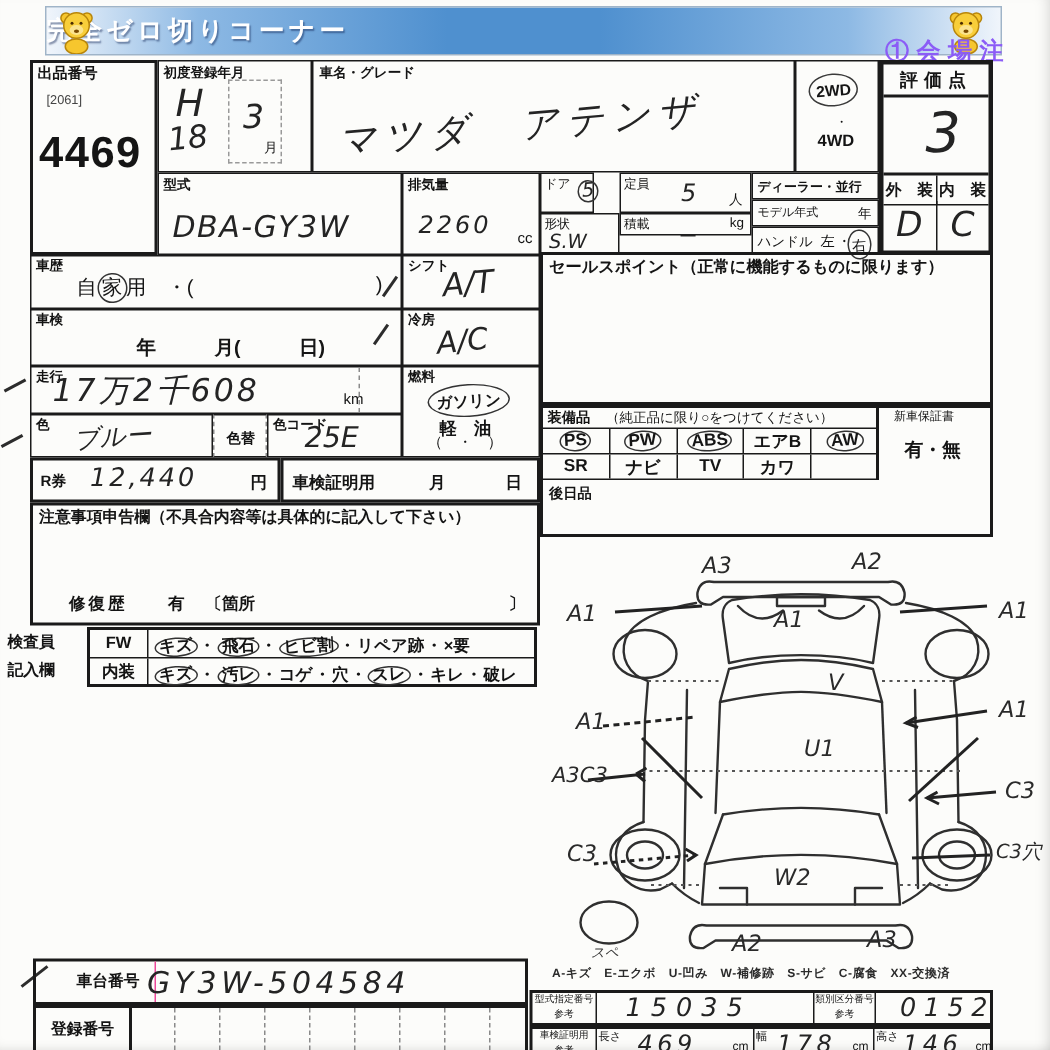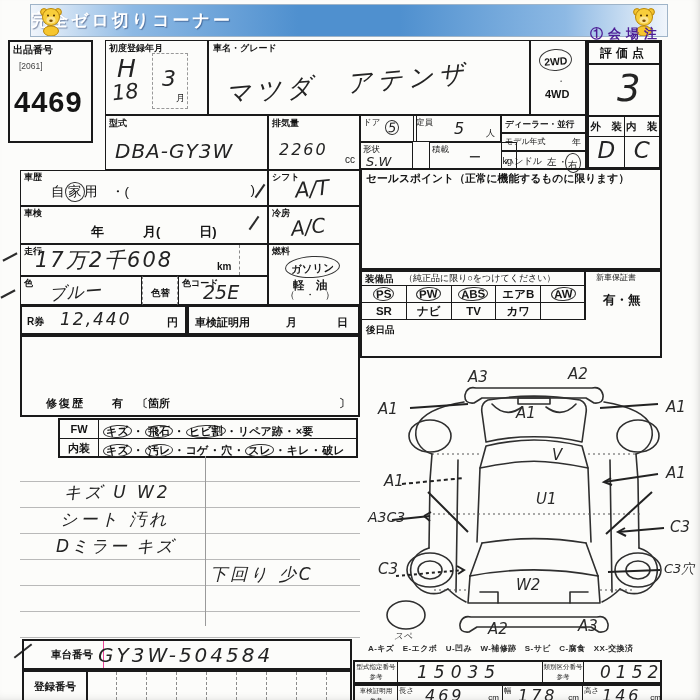--- a/index.html
+++ b/index.html
@@ -52,23 +52,23 @@
           <circle cx="20" cy="6" r="3.4" fill="#f6c62e" stroke="#b8860b"></circle>
         <circle cx="13" cy="11" r="8.5" fill="#f8ce3a" stroke="#b8860b"></circle>
         <ellipse cx="13" cy="14" rx="4.6" ry="3.4" fill="#fbe48e"></ellipse>
         <circle cx="10" cy="9.5" r="1" fill="#4a2c00"></circle>
           <circle cx="16" cy="9.5" r="1" fill="#4a2c00"></circle>
         <ellipse cx="13" cy="14.8" rx="1.7" ry="1.2" fill="#7a4a00"></ellipse>
         <ellipse cx="13" cy="25" rx="7.5" ry="5" fill="#f6c62e" stroke="#b8860b"></ellipse>
       </svg>
     </span>
   </div>
-  <span class="lbl bold ser" style="left:590px;top:27px;font-size:13px;letter-spacing:5px;color:#4c1d95">①会場注</span>
-
-  <div class="b b2" style="left:8px;top:40px;width:85px;height:103px">
+  <span class="lbl bold ser" style="left:590px;top:27px;font-size:16px;letter-spacing:5px;color:#8b5cf6">①会場注</span>
+
+  <div class="b b2" style="left:20px;top:40px;width:85px;height:130px">
     <span class="lbl bold" style="left:3px;top:3px;font-size:10px">出品番号</span>
     <span class="lbl" style="left:9px;top:20px;font-size:8.5px;color:#444">[2061]</span>
     <span style="position:absolute;left:4px;top:44px;font-size:29px;font-weight:700;letter-spacing:1px">4469</span>
   </div>
 
   <div class="b" style="left:105px;top:40px;width:103px;height:75px">
     <span class="lbl bold" style="left:3px;top:3px">初度登録年月</span>
     <span class="hw" style="left:11px;top:15px;font-size:25px">H</span>
     <span class="hw" style="left:6px;top:41px;font-size:21px;transform:rotate(-6deg)">18</span>
     <div style="position:absolute;left:46px;top:12px;width:36px;height:56px;border:1.4px dashed #999;box-sizing:border-box">
@@ -111,34 +111,34 @@
 
   <div class="b" style="left:105px;top:115px;width:163px;height:55px">
     <span class="lbl bold" style="left:3px;top:3px">型式</span>
     <span class="hw" style="left:9px;top:25px;font-size:20px;letter-spacing:1px">DBA-GY3W</span>
   </div>
   <div class="b" style="left:268px;top:115px;width:92px;height:55px">
     <span class="lbl bold" style="left:3px;top:3px">排気量</span>
     <span class="hw" style="left:10px;top:26px;font-size:16px;letter-spacing:2px">2260</span>
     <span class="lbl" style="right:4px;bottom:4px;font-size:10px">cc</span>
   </div>
-  <div class="b" style="left:360px;top:115px;width:57px;height:27px">
+  <div class="b" style="left:360px;top:115px;width:36px;height:27px">
     <span class="lbl" style="left:2px;top:2px;font-size:8.5px">ドア</span>
     <span class="oc hw" style="left:24px;top:4px;font-size:13px">5</span>
   </div>
   <div class="b" style="left:360px;top:142px;width:53px;height:28px">
     <span class="lbl" style="left:2px;top:2px;font-size:8.5px">形状</span>
     <span class="hw" style="left:5px;top:12px;font-size:13px">S.W</span>
   </div>
   <div class="b" style="left:413px;top:115px;width:88px;height:27px">
     <span class="lbl" style="left:2px;top:2px;font-size:8.5px">定員</span>
     <span class="hw" style="left:40px;top:5px;font-size:16px">5</span>
     <span class="lbl" style="right:5px;bottom:3px">人</span>
   </div>
-  <div class="b" style="left:429px;top:142px;width:88px;height:28px">
+  <div class="b" style="left:413px;top:142px;width:88px;height:15px">
     <span class="lbl" style="left:2px;top:2px;font-size:8.5px">積載</span>
     <span class="hw" style="left:38px;top:6px;font-size:16px">−</span>
     <span class="lbl" style="right:4px;bottom:3px">kg</span>
   </div>
   <div class="b" style="left:501px;top:115px;width:85px;height:18px">
     <span class="lbl bold" style="left:3px;top:4px;font-size:8.6px">ディーラー・並行</span>
   </div>
   <div class="b" style="left:501px;top:133px;width:85px;height:18px">
     <span class="lbl" style="left:3px;top:4px;font-size:8px">モデル年式</span>
     <span class="lbl" style="right:4px;bottom:3px">年</span>
@@ -172,21 +172,21 @@
     <span style="position:absolute;left:70px;top:16px;font-size:13px;font-weight:bold">年　　　月(　　　日)</span>
   </div>
   <div class="b" style="left:268px;top:206px;width:92px;height:38px">
     <span class="lbl bold" style="left:3px;top:2px">冷房</span>
     <span class="hw" style="left:22px;top:10px;font-size:20px;transform:rotate(-6deg)">A/C</span>
   </div>
 
   <div class="b" style="left:20px;top:244px;width:248px;height:32px">
     <span class="lbl bold" style="left:3px;top:2px">走行</span>
     <span class="hw" style="left:14px;top:5px;font-size:21px;letter-spacing:2px">17万2千608</span>
-    <span class="lbl" style="left:196px;bottom:3px;font-size:10px;font-weight:bold">km</span>
+    <span class="lbl" style="left:208px;bottom:3px;font-size:10px;font-weight:normal">km</span>
     <span class="dashv" style="left:218px"></span>
   </div>
   <div class="b" style="left:268px;top:244px;width:92px;height:61px">
     <span class="lbl bold" style="left:3px;top:2px">燃料</span>
     <span class="oc" style="position:absolute;left:16px;top:11px;padding:1px 5px">
       <span style="font-size:10.5px;font-weight:bold">ガソリン</span></span>
     <span style="position:absolute;left:24px;top:33px;font-size:11.5px;font-weight:bold">軽　油</span>
     <span style="position:absolute;left:16px;bottom:2px;font-size:10px">（　・　）</span>
   </div>
 
@@ -207,20 +207,21 @@
     <span class="hw" style="left:38px;top:4px;font-size:17px;letter-spacing:2px">12,440</span>
     <span class="lbl bold" style="right:7px;top:10px;font-size:11px">円</span>
   </div>
   <div class="b b2" style="left:187px;top:305px;width:173px;height:30px">
     <span class="lbl bold" style="left:6px;top:10px;font-size:11px">車検証明用</span>
     <span class="lbl bold" style="left:97px;top:10px;font-size:11px">月</span>
     <span class="lbl bold" style="right:10px;top:10px;font-size:11px">日</span>
   </div>
 
   <div class="b b2" style="left:20px;top:335px;width:340px;height:82px">
+    <span class="lbl bold" style="left:4px;top:3px;font-size:10.6px">注意事項申告欄（不具合内容等は具体的に記入して下さい）</span>
     <span class="lbl bold" style="left:24px;bottom:6px;font-size:11px;letter-spacing:2px">修復歴</span>
     <span class="lbl bold" style="left:90px;bottom:6px;font-size:11px">有</span>
     <span class="lbl bold" style="left:115px;bottom:6px;font-size:11px">〔箇所</span>
     <span class="lbl bold" style="right:8px;bottom:6px;font-size:11px">〕</span>
   </div>
 
   <div class="b b2" style="left:360px;top:270px;width:302px;height:88px">
     <span class="lbl bold" style="left:3px;top:2px;font-size:9.5px">装備品</span>
     <span class="lbl" style="left:42px;top:2px;font-size:9px">（純正品に限り○をつけてください）</span>
     <div style="position:absolute;right:0;top:0;width:76px;height:48px;border-left:2px solid #1a1a1a;box-sizing:border-box">
@@ -257,20 +258,24 @@
       <span class="eqcell" style="flex:1">
           <span>カワ</span>
         </span>
       <span class="eqcell" style="flex:1;border-right:none">
           <span></span>
         </span>
     </div>
     <span class="lbl bold" style="left:4px;top:53px;font-size:9.5px">後日品</span>
   </div>
 
+  <div style="position:absolute;left:5px;top:419px;width:52px">
+    <div class="lbl bold" style="position:static;font-size:10.5px;line-height:19px">検査員</div>
+    <div class="lbl bold" style="position:static;font-size:10.5px;line-height:19px">記入欄</div>
+  </div>
   <div class="b b2" style="left:58px;top:418px;width:300px;height:40px">
     <div class="fwrow" style="border-bottom:1.5px solid #1a1a1a;box-sizing:border-box;height:19px">
       <span class="opt ctr" style="width:38px;border-right:1.5px solid #1a1a1a;align-self:stretch;display:flex">FW</span>
       <span style="display:flex;align-items:center;gap:1px;padding-left:4px">
         <span class="opt oc">キズ</span>
           <span class="opt">・</span>
         <span class="opt oc">飛石</span>
           <span class="opt">・</span>
         <span class="opt oc">ヒビ割</span>
           <span class="opt">・</span>
@@ -292,28 +297,20 @@
           <span class="opt">・</span>
         <span class="opt oc">スレ</span>
           <span class="opt">・</span>
         <span class="opt">キレ</span>
           <span class="opt">・</span>
         <span class="opt">破レ</span>
       </span>
     </div>
   </div>
 
-  <div style="position:absolute;left:20px;top:456px;width:340px;height:182px;
-              background:repeating-linear-gradient(180deg,transparent 0 25px,#b9b9b9 25px 26px)">
-    <div class="dashv" style="left:185px;top:0;height:170px;border-left:1.2px solid #9a9a9a"></div>
-    <span class="hw" style="left:44px;top:28px;font-size:17px;letter-spacing:3px">キズ U W2</span>
-    <span class="hw" style="left:40px;top:55px;font-size:17px;letter-spacing:3px">シート 汚れ</span>
-    <span class="hw" style="left:36px;top:82px;font-size:17px;letter-spacing:2px">Dミラー キズ</span>
-    <span class="hw" style="left:190px;top:110px;font-size:17px;letter-spacing:3px">下回り 少C</span>
-  </div>
 
   <div class="slash" style="left:2px;top:256px;transform:rotate(-28deg)"></div>
   <div class="slash" style="left:0px;top:293px;transform:rotate(-28deg)"></div>
   <div class="slash" style="left:246px;top:222px;transform:rotate(-55deg)"></div>
   <div class="slash" style="left:252px;top:190px;transform:rotate(-55deg)"></div>
   <div class="slash" style="left:12px;top:650px;width:22px;transform:rotate(-38deg)"></div>
 
   <div style="position:absolute;left:368px;top:362px;width:332px;height:290px">
     <svg class="car" width="332" height="290" viewBox="0 0 332 290">
       <g fill="none" stroke="#2f2f2f" stroke-width="1.6" stroke-linecap="round" stroke-linejoin="round">

